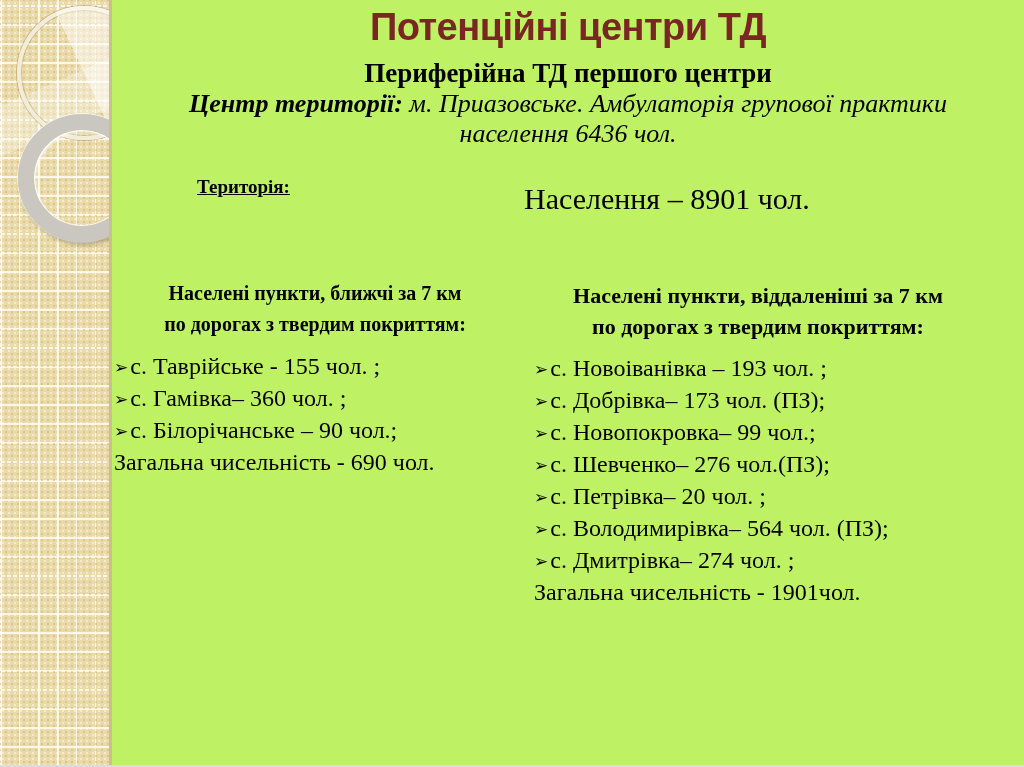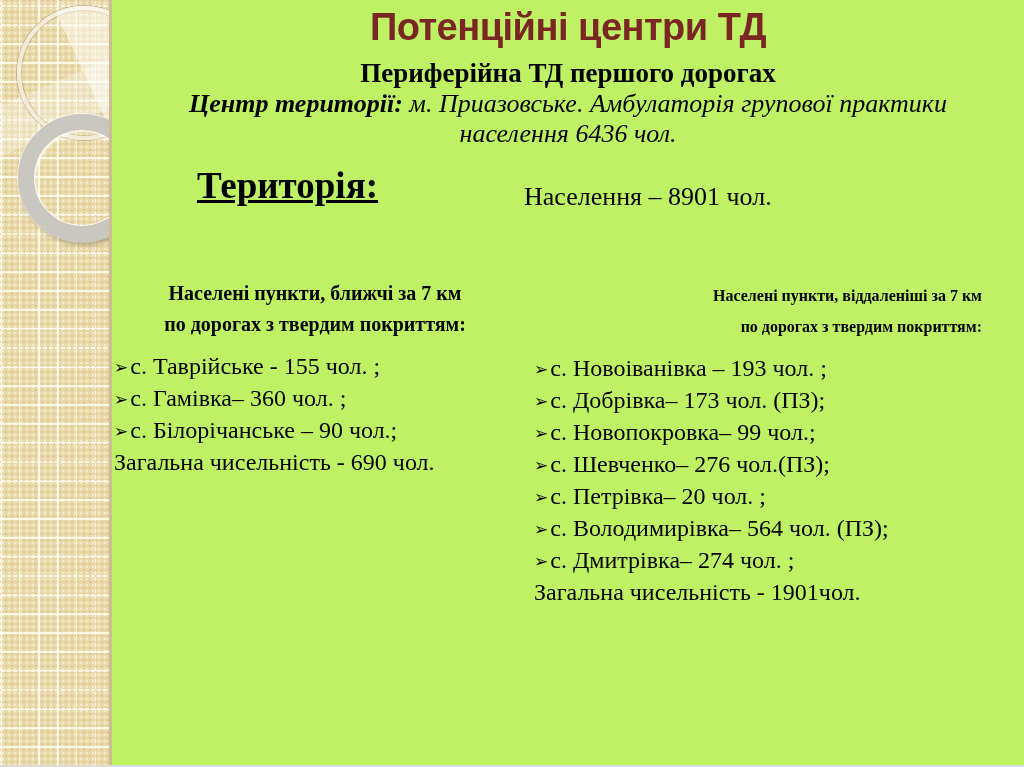--- a/index.html
+++ b/index.html
@@ -52,30 +52,30 @@
     position:absolute; left:112px; right:0; top:6px; text-align:center;
     font-family:"Liberation Sans","DejaVu Sans",sans-serif;
     font-weight:bold; font-size:38px; color:#7a2723; letter-spacing:-0.5px;
   }
   .subtitle { position:absolute; left:112px; right:0; top:57px; text-align:center; }
   .subtitle-l1 { font-size:27px; font-weight:bold; line-height:32px; }
   .subtitle-l2, .subtitle-l3 { font-size:26px; line-height:30px;font-style:italic; }
   .subtitle-l2 .bold-lead { font-weight:bold; }
 
   .territory {
-    position:absolute; left:197px; top:164px;
-    font-size:37px; font-weight:bold; text-decoration:underline;
+    position:absolute; left:197px; top:176px;
+    font-size:19px; font-weight:bold; text-decoration:underline;
   }
-  .population { position:absolute; left:524px; top:182px; font-size:26px; }
+  .population { position:absolute; left:524px; top:182px; font-size:30px; }
 
   .col { position:absolute; }
   .col-left  { left:114px; top:278px; width:402px; }
   .col-right { left:534px; top:280px; width:448px; }
   .col-header { font-weight:bold; text-align:center; font-size:20px; line-height:31px; }
-  .col-right .col-header { font-size:16px;text-align:right; }
+  .col-right .col-header { font-size:22px; }
   .items { margin-top:11px; }
   .item, .total { font-size:24px; line-height:31px; white-space:nowrap; }
   .bullet {
     font-family:"DejaVu Sans",sans-serif; font-size:17px;
     margin-right:2px; vertical-align:1px;
   }
 
   .bottom-line { position:absolute; left:0; right:0; bottom:0; height:2px; background:#dcdcdc; }
 </style>
 </head>
@@ -85,21 +85,21 @@
 
   <div class="sidebar">
     <div class="light-band"></div>
     <div class="circle-thin"></div>
     <div class="circle-thick"></div>
   </div>
 
   <div class="title">Потенційні центри ТД</div>
 
   <div class="subtitle">
-    <div class="subtitle-l1">Периферійна ТД першого дорогах</div>
+    <div class="subtitle-l1">Периферійна ТД першого центри</div>
     <div class="subtitle-l2"><span class="bold-lead">Центр території:</span><span> м. Приазовське. Амбулаторія групової практики</span></div>
     <div class="subtitle-l3">населення 6436 чол.</div>
   </div>
 
   <div class="territory">Територія:</div>
   <div class="population">Населення – 8901 чол.</div>
 
   <div class="col col-left">
     <div class="col-header">
       <div>Населені пункти, ближчі за 7 км</div>

